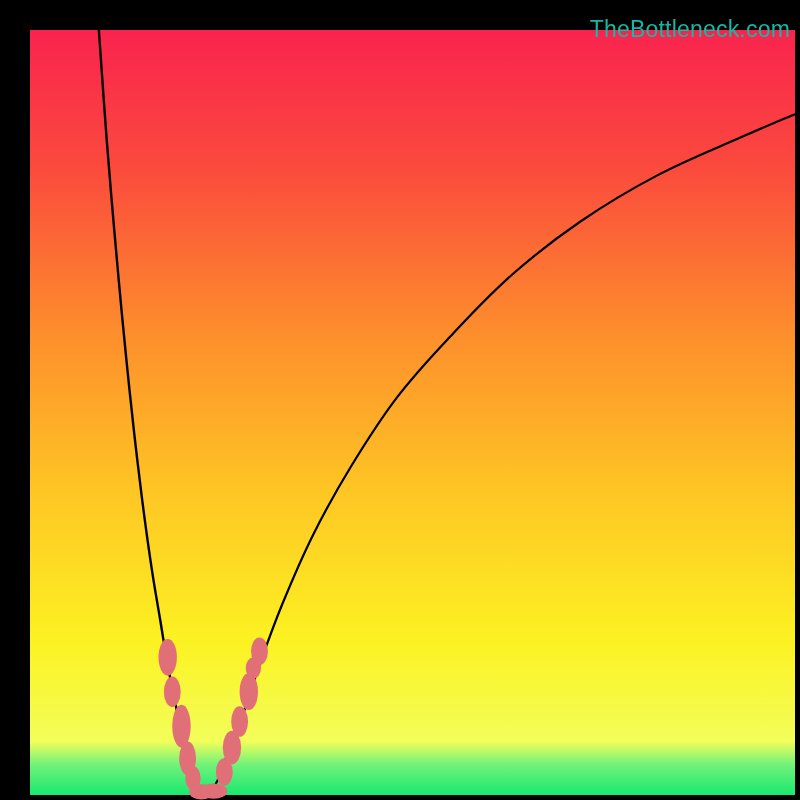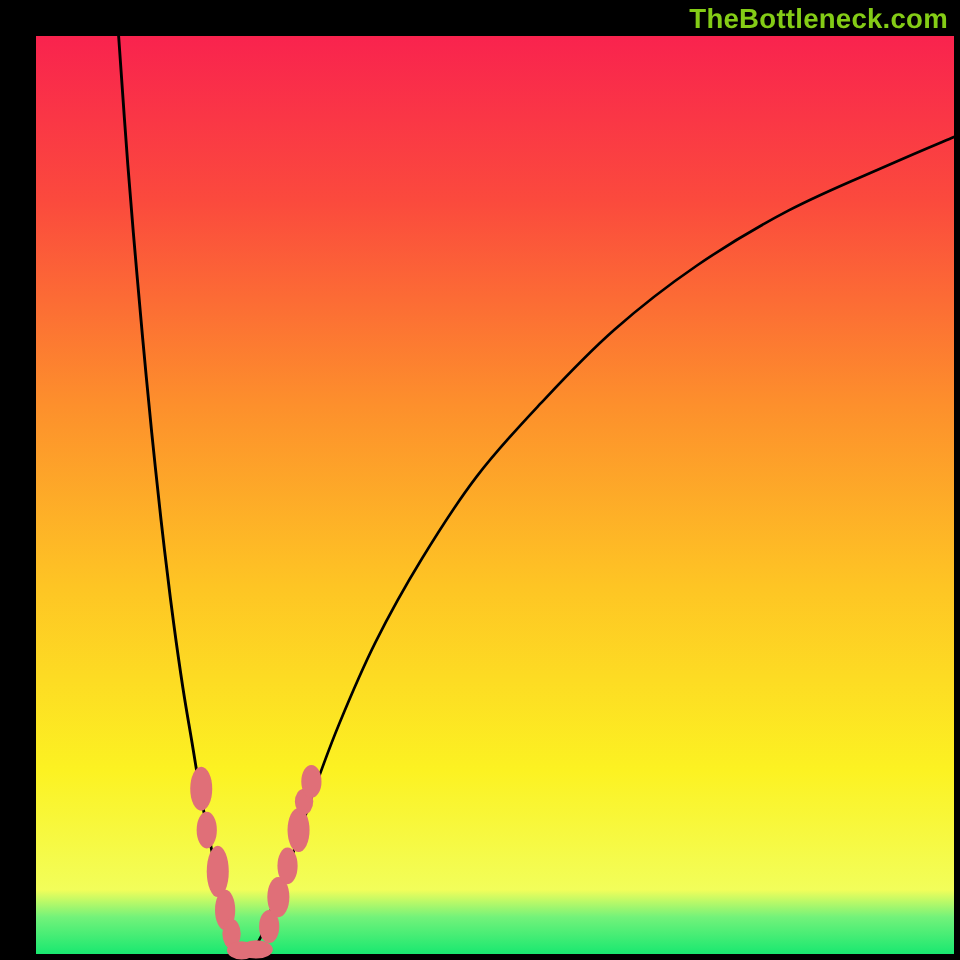--- a/index.html
+++ b/index.html
@@ -25,25 +25,25 @@
       var(--c-mid-upper) 40%,
       var(--c-mid) 60%,
       var(--c-mid-lower) 80%,
       var(--c-lower) 93%,
       var(--c-green-dark) 96%,
       var(--c-bottom) 100%
     );
   }
   .watermark {
     position: absolute;
-    top: 2px;
+    top: 16px;
     right: 10px;
-    color: #84cc16;
+    color: #14b8a6;
     font-size: 23px;
-    font-weight: 700;
+    font-weight: 400;
     letter-spacing: 0.2px;
     user-select: none;
   }
   svg.curves {
     position: absolute;
     inset: 0;
     width: 100%;
     height: 100%;
     overflow: visible;
   }

